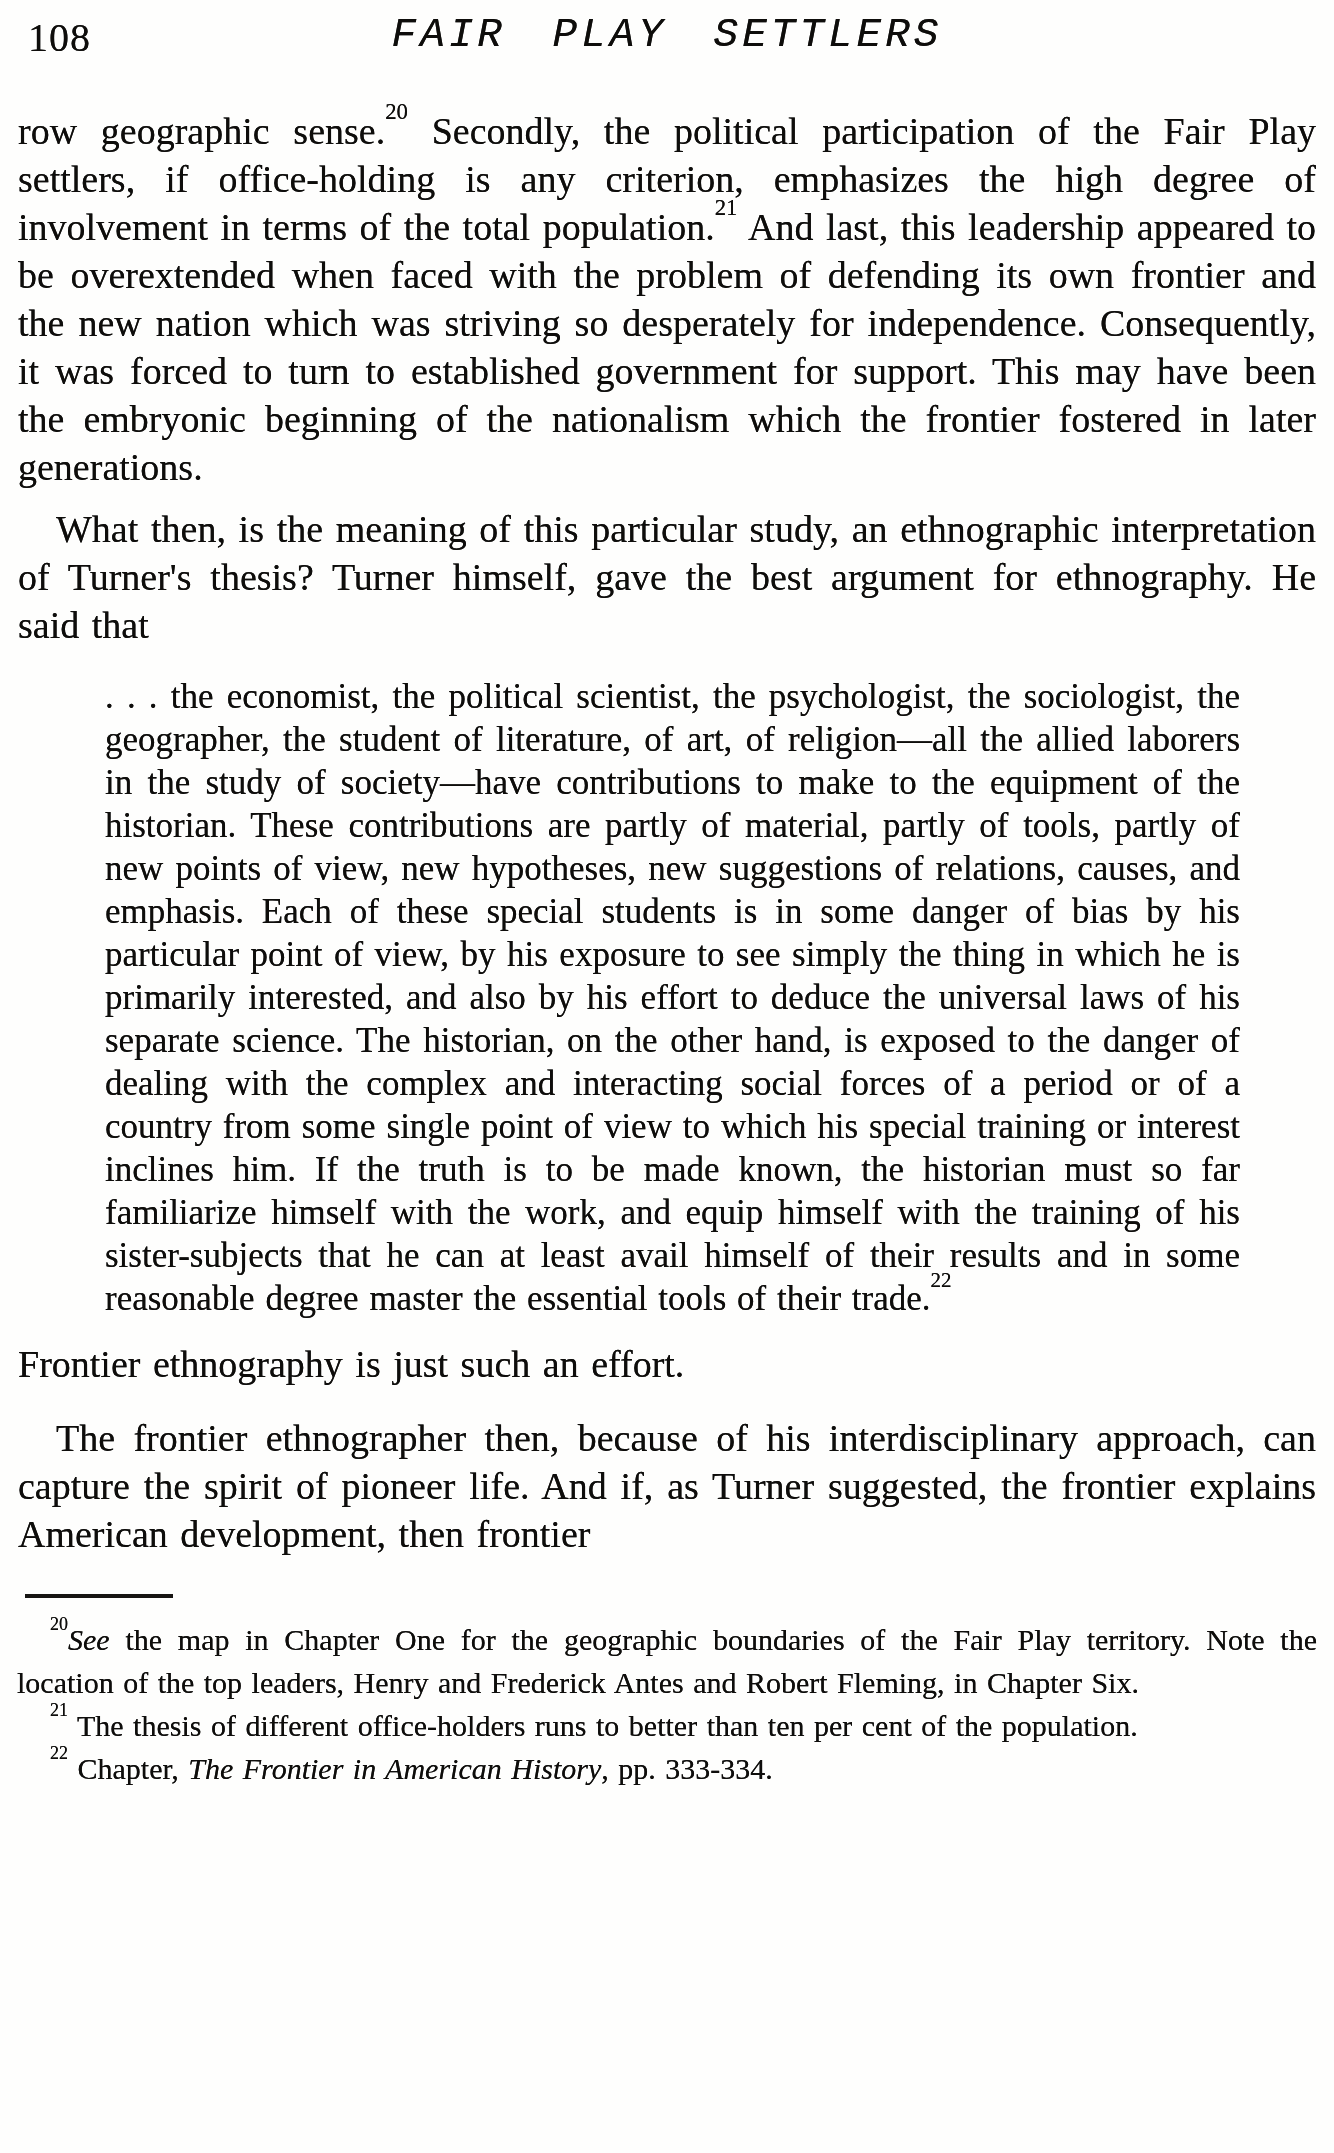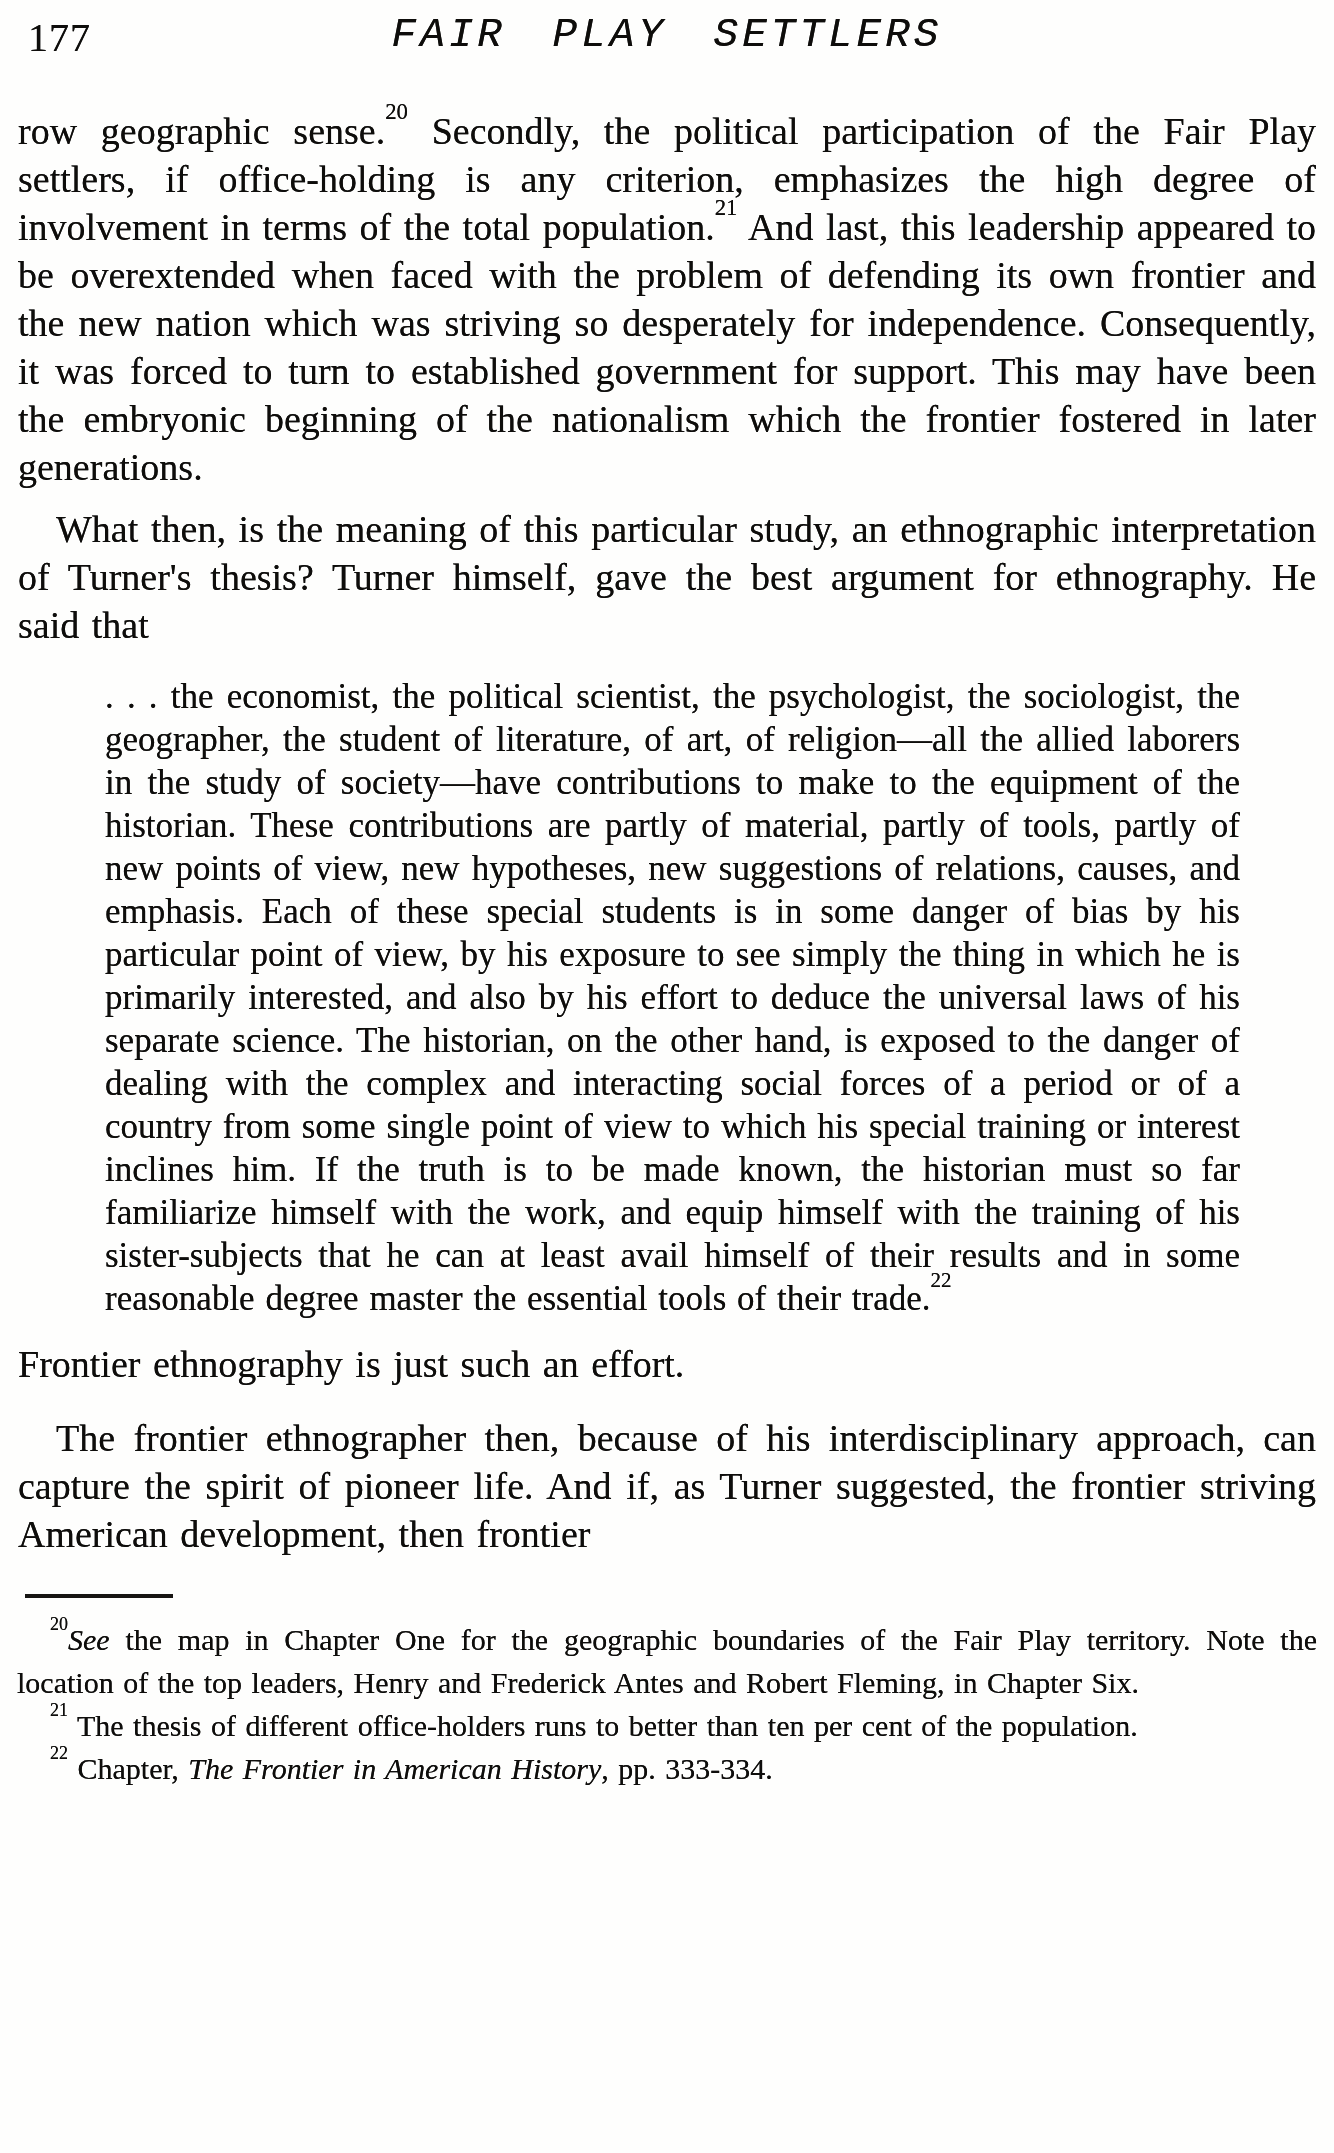--- a/index.html
+++ b/index.html
@@ -69,35 +69,35 @@
   }
   .fn { margin: 0; text-indent: 33px; }
   .italic { font-style: italic; }
 </style>
 </head>
 <body>
 
 <div class="page">
 
   <div class="pagehead">
-    <div class="pagenum">177</div>
+    <div class="pagenum">108</div>
     <div class="runtitle">FAIR PLAY SETTLERS</div>
   </div>
 
   <div class="content">
 
     <p class="para"><span>row geographic sense.</span><sup class="fnref">20</sup><span> Secondly, the political participation of the Fair Play settlers, if office-holding is any criterion, emphasizes the high degree of involvement in terms of the total population.</span><sup class="fnref">21</sup><span> And last, this leadership appeared to be overextended when faced with the problem of defending its own frontier and the new nation which was striving so desperately for independence. Consequently, it was forced to turn to established government for support. This may have been the embryonic beginning of the nationalism which the frontier fostered in later generations.</span></p>
 
     <p class="para indent after-head">What then, is the meaning of this particular study, an ethnographic interpretation of Turner's thesis? Turner himself, gave the best argument for ethnography. He said that</p>
 
     <blockquote class="quote"><span>. . . the economist, the political scientist, the psychologist, the sociologist, the geographer, the student of literature, of art, of religion—all the allied laborers in the study of society—have contributions to make to the equipment of the historian. These contributions are partly of material, partly of tools, partly of new points of view, new hypotheses, new suggestions of relations, causes, and emphasis. Each of these special students is in some danger of bias by his particular point of view, by his exposure to see simply the thing in which he is primarily interested, and also by his effort to deduce the universal laws of his separate science. The historian, on the other hand, is exposed to the danger of dealing with the complex and interacting social forces of a period or of a country from some single point of view to which his special training or interest inclines him. If the truth is to be made known, the historian must so far familiarize himself with the work, and equip himself with the training of his sister-subjects that he can at least avail himself of their results and in some reasonable degree master the essential tools of their trade.</span><sup class="fnref">22</sup></blockquote>
 
     <p class="para closer">Frontier ethnography is just such an effort.</p>
 
-    <p class="para indent nextpara">The frontier ethnographer then, because of his interdisciplinary approach, can capture the spirit of pioneer life. And if, as Turner suggested, the frontier striving American development, then frontier</p>
+    <p class="para indent nextpara">The frontier ethnographer then, because of his interdisciplinary approach, can capture the spirit of pioneer life. And if, as Turner suggested, the frontier explains American development, then frontier</p>
 
     <div class="fnrule"></div>
 
     <div class="footnotes">
 
       <p class="fn"><sup class="fnref">20</sup><span class="italic">See</span><span> the map in Chapter One for the geographic boundaries of the Fair Play territory. Note the location of the top leaders, Henry and Frederick Antes and Robert Fleming, in Chapter Six.</span></p>
 
       <p class="fn"><sup class="fnref">21</sup><span> The thesis of different office-holders runs to better than ten per cent of the population.</span></p>
 
       <p class="fn"><sup class="fnref">22</sup><span> Chapter, </span><span class="italic">The Frontier in American History</span><span>, pp. 333-334.</span></p>

